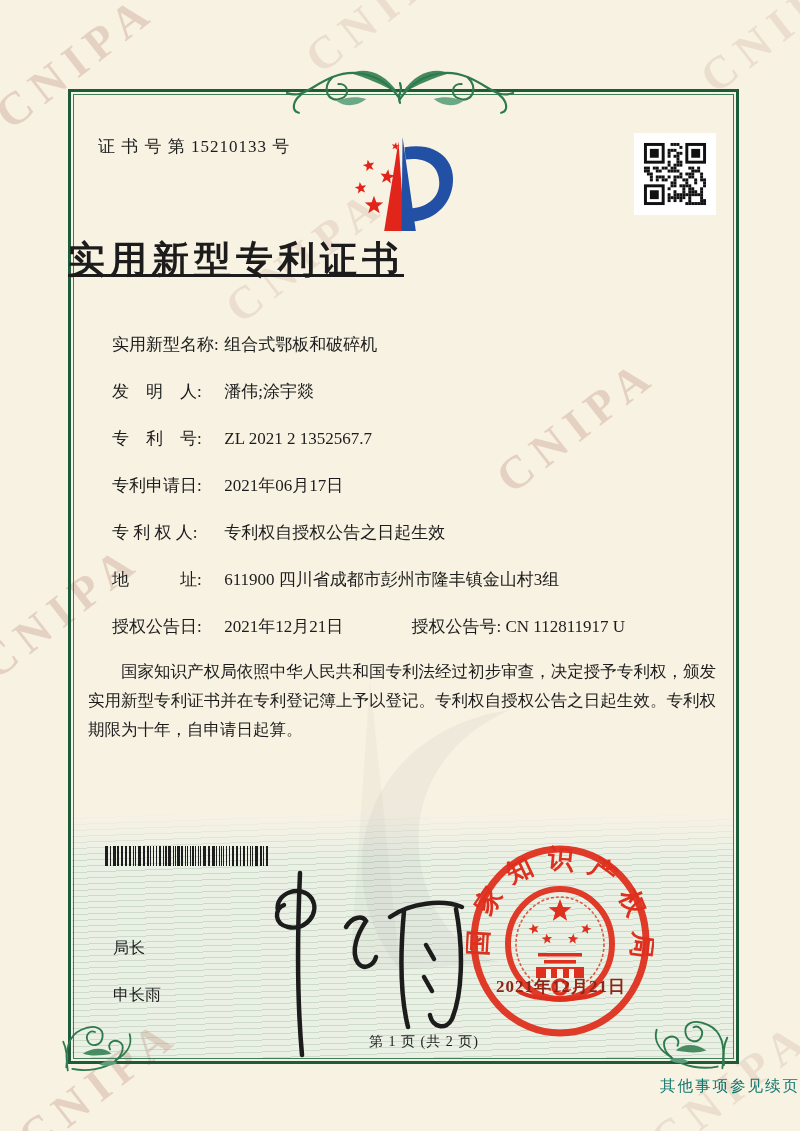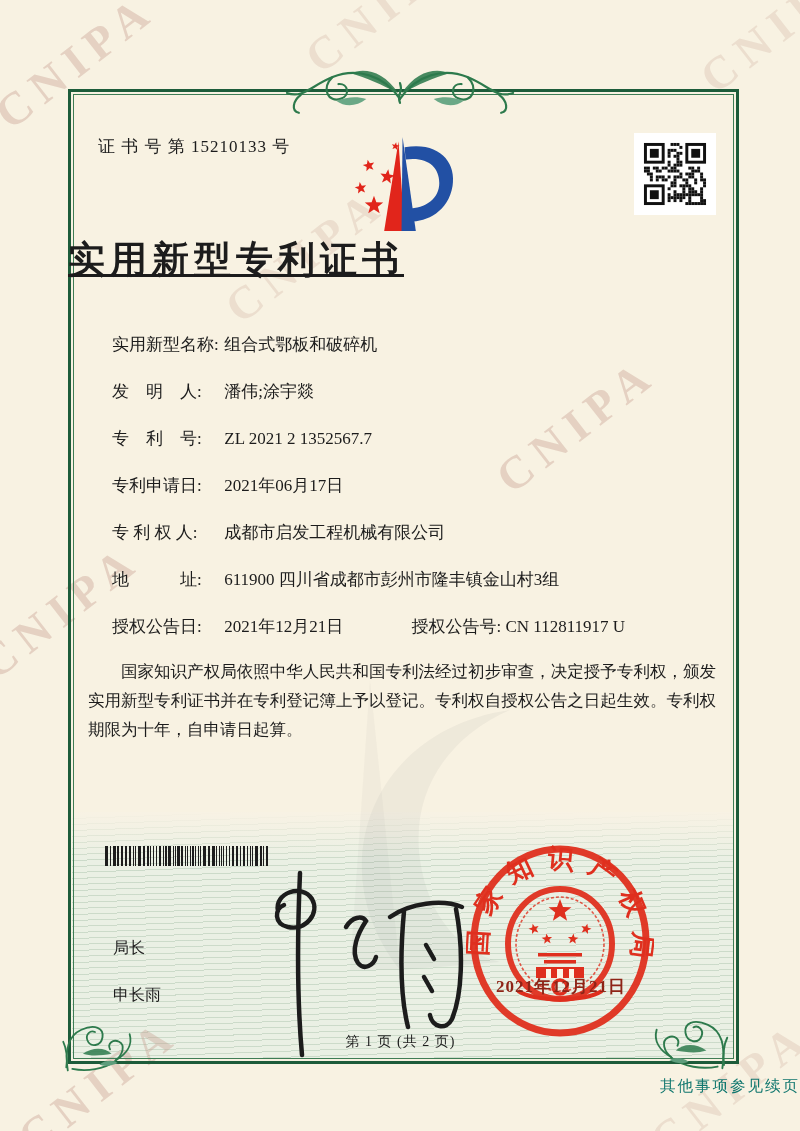--- a/index.html
+++ b/index.html
@@ -119,21 +119,21 @@
     <g stroke="#2d7a4c" fill="none" stroke-width="2.4" stroke-linecap="round">
       <path d="M10,100 C6,74 10,54 28,46 C46,38 58,44 56,56 C54,68 40,70 36,60 C33,52 40,46 46,49"></path>
       <path d="M16,98 C36,102 58,98 72,88 C84,79 86,66 78,62 C70,58 62,64 66,72"></path>
       <path d="M74,86 C88,78 96,66 92,52"></path>
       <path d="M8,96 C10,84 8,70 4,62"></path>
       <path d="M30,78 C44,68 60,70 68,78 C56,80 42,82 30,78 Z" fill="#2d7a4c" stroke="none" opacity=".85"></path>
       <path d="M52,92 C60,86 70,86 76,90 C68,94 58,95 52,92 Z" fill="#5e9d7c" stroke="none"></path>
     </g>
   </svg>
 
-  <div class="content abs" style="left:68px;top:89px;width:665px;height:969px;">
+  <div class="content abs" style="left:68px;top:89px;width:665px;height:969px;padding-left:47px;">
 
     <div class="abs cert-no">证 书 号 第 15210133 号</div>
 
     <svg class="abs logo" width="120" height="100" viewBox="0 0 115 98">
       <polygon points="56,8 62,96 42,96" fill="#e1251b"></polygon>
       <polygon points="60,4 73,96 59,96" fill="#2250a4"></polygon>
       <path d="M62,14 C95,8 113,28 109,52 C105,77 84,87 67,87 L65,74 C83,74 96,64 96,49 C96,33 84,23 63,26 Z" fill="#2250a4"></path>
       <g fill="#e1251b">
         <polygon points="53.7,9.1 54.2,11.8 57.0,12.4 54.5,13.8 54.8,16.6 52.7,14.7 50.1,15.8 51.3,13.2 49.5,11.1 52.3,11.5"></polygon>
         <polygon points="25.8,26.1 28.0,29.7 32.2,29.0 29.5,32.3 31.5,36.0 27.5,34.5 24.6,37.5 24.8,33.3 21.0,31.4 25.1,30.3"></polygon>
@@ -309,21 +309,21 @@
       <div class="frow">
         <span class="flabel">专　利　号:</span>
         <span class="fvalue">ZL 2021 2 1352567.7</span>
       </div>
       <div class="frow">
         <span class="flabel">专利申请日:</span>
         <span class="fvalue">2021年06月17日</span>
       </div>
       <div class="frow">
         <span class="flabel">专 利 权 人:</span>
-        <span class="fvalue">成都市启发工程机械有限公司</span>
+        <span class="fvalue">专利权自授权公告之日起生效</span>
       </div>
       <div class="frow">
         <span class="flabel">地　　　址:</span>
         <span class="fvalue">611900 四川省成都市彭州市隆丰镇金山村3组</span>
       </div>
       <div class="frow">
         <span class="flabel">授权公告日:</span>
         <span class="fvalue">2021年12月21日</span>
         <span class="flabel2">授权公告号:</span>
         <span class="fvalue">CN 112811917 U</span>

